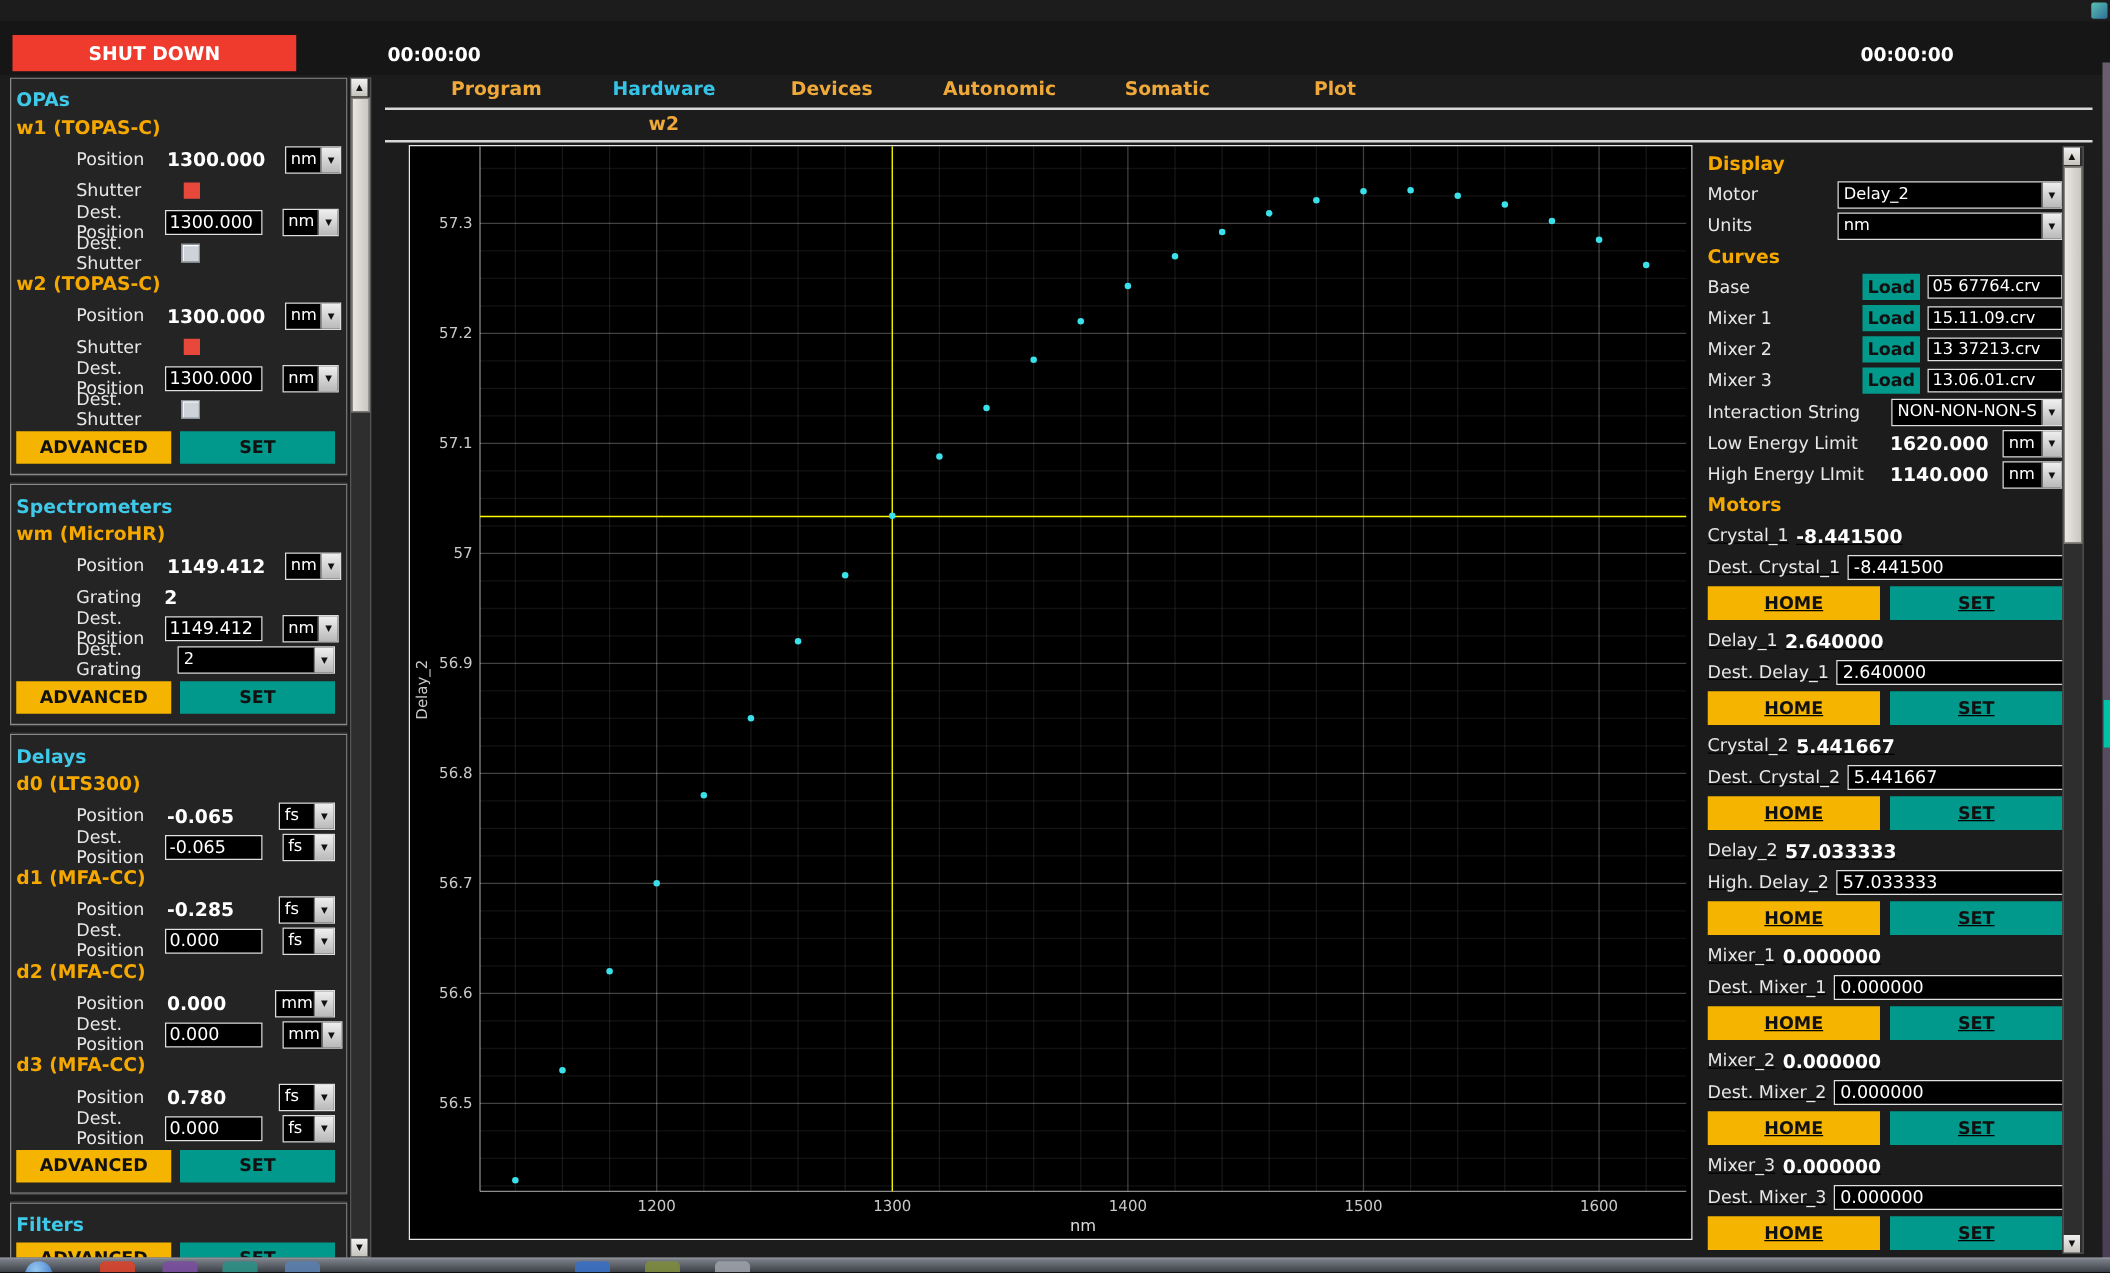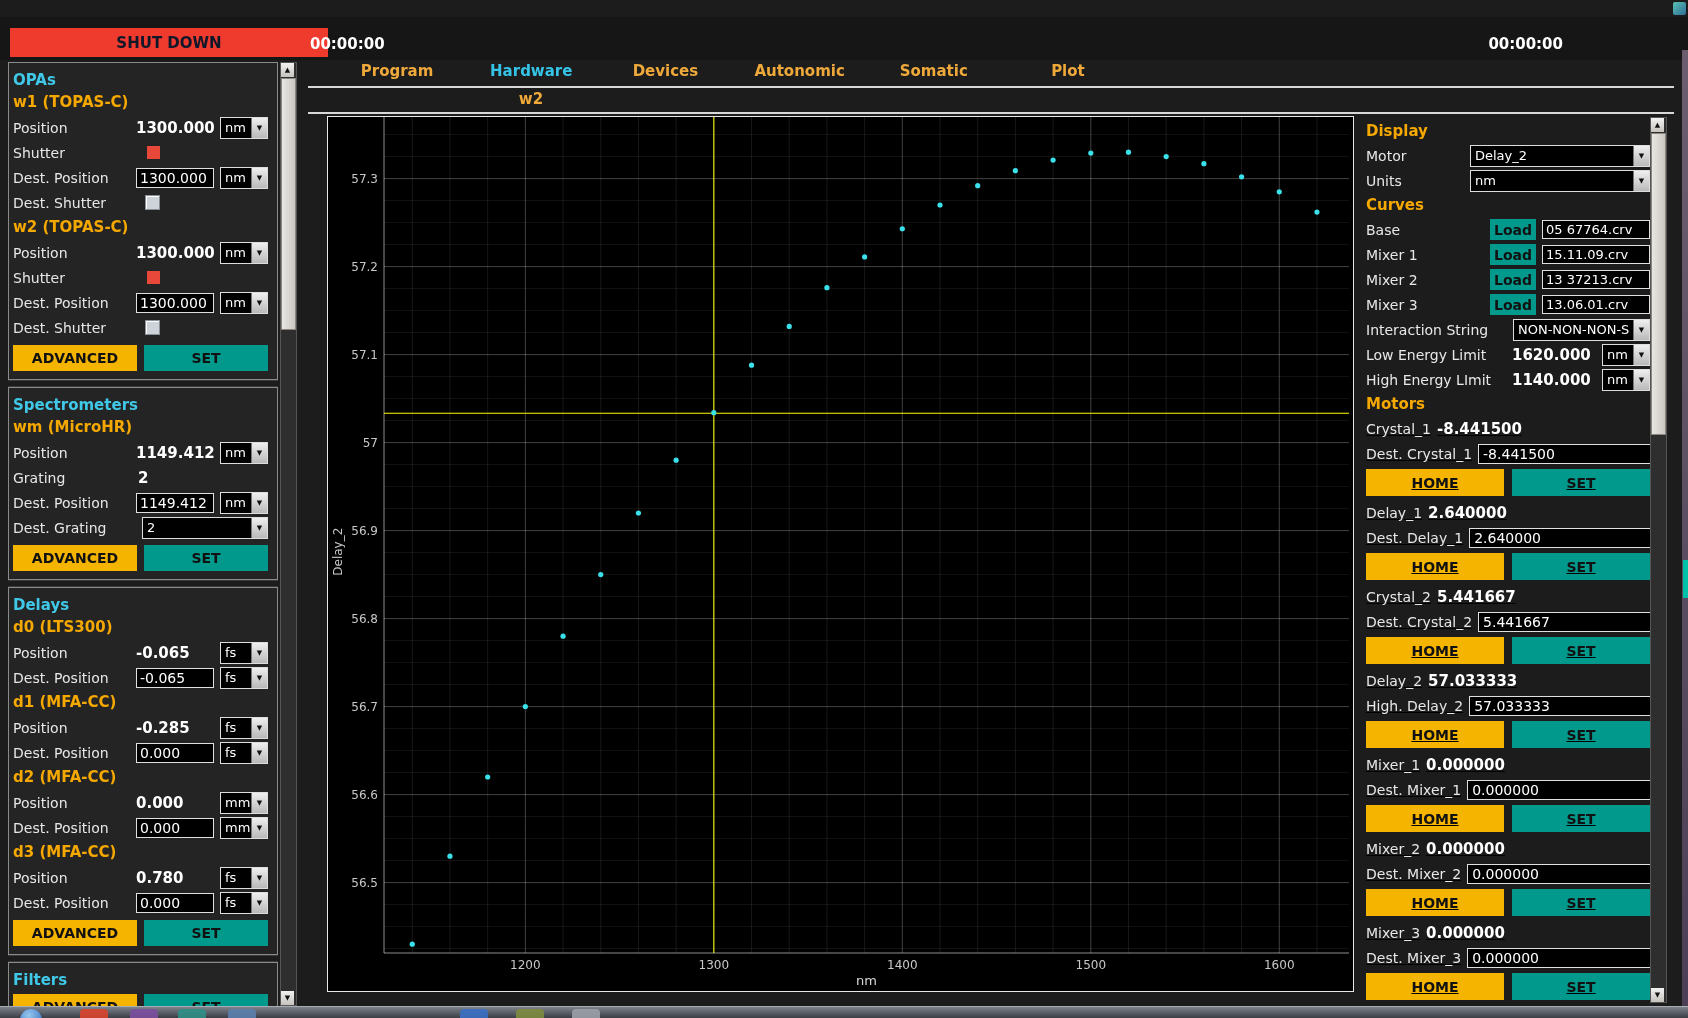--- a/index.html
+++ b/index.html
@@ -12,40 +12,40 @@
     background:linear-gradient(135deg,#7fb2e5,#2d5fa6);border:1px solid #555;}
   .title-text{position:absolute;left:24px;top:2px;font-size:11px;color:#111;}
   .win-btns{position:absolute;right:30px;top:2px;display:flex;gap:3px;}
   .win-btn{width:26px;height:13px;background:linear-gradient(#fdfdfd,#cfccc6);
     border:1px solid #8a857e;border-radius:3px;font-size:9px;line-height:11px;
     text-align:center;color:#333;}
   .desktop-corner-icon{position:absolute;right:2px;top:2px;width:13px;height:13px;
     background:linear-gradient(135deg,#59c1b2,#2e6e97);border-radius:2px;}
   
   .topbar{position:absolute;left:0;top:17px;right:0;height:43px;background:#161616;}
-  .shutdown{position:absolute;left:10px;top:11px;width:318px;height:29px;background:#ef3b2d;
-    color:#0f172a;font-weight:bold;font-size:15px;display:flex;align-items:center;justify-content:center;}
+  .shutdown{position:absolute;left:10px;top:11px;width:227px;height:29px;background:#ef3b2d;
+    color:#ffffff;font-weight:bold;font-size:15px;display:flex;align-items:center;justify-content:center;}
   .elapsed{position:absolute;left:310px;top:18px;color:#fff;font-weight:bold;font-size:15px;}
   .queue{position:absolute;left:640px;width:560px;top:18px;text-align:center;color:#fff;font-weight:bold;font-size:15px;}
   .totaltime{position:absolute;right:125px;top:18px;color:#fff;font-weight:bold;font-size:15px;}
   
   .tabrow{position:absolute;left:330px;top:62px;width:805px;height:23px;display:flex;}
   .tab{flex:1;text-align:center;font-weight:bold;font-size:15px;color:#efa93a;}
   .tab.active{color:#35c4e8;}
   .sep{position:absolute;left:308px;right:14px;height:2px;background:#d8d8d8;}
   .subtabrow{position:absolute;left:330px;top:90px;width:268px;height:21px;display:flex;}
   .subtab{flex:1;text-align:center;font-weight:bold;font-size:15px;color:#efa93a;}
   .subtab.active{color:#35c4e8;margin-top:47px;}
   
   .sidebar{position:absolute;left:8px;top:62px;width:270px;bottom:12px;overflow:hidden;}
   .panel{border:1px solid #8a8a8a;outline:1px solid #3a3a3a;background:#242424;
     margin-bottom:7px;padding:6px 9px 8px 4px;}
   .panel-title{color:#3fc8e8;font-weight:bold;font-size:15px;margin:2px 0 4px 0;}
   .device-name{color:#f5a800;font-weight:bold;font-size:15px;margin:3px 0 4px 0;}
-  .row{display:flex;align-items:center;height:25px;gap:6px;}
+  .row{display:flex;align-items:center;height:25px;gap:16px;margin-left:48px;}
   .row-label{flex:1;color:#e8e8e8;font-size:14px;}
   .row-value{width:78px;color:#fff;font-weight:bold;font-size:15px;padding-left:2px;}
   .text-input{width:70px;background:#000;border:1px solid #e0e0e0;color:#fff;
     font-size:14px;height:18px;padding:0 3px;font-family:inherit;}
   .indicator{width:13px;height:13px;background:#e8483a;margin-right:108px;}
   .checkbox{width:13px;height:13px;background:#cdd3d8;border:1px solid #8a9096;
     box-shadow:inset 1px 1px 0 #fff;margin-right:108px;}
   .unit-spacer{width:46px;}
   .dropdown{display:flex;align-items:stretch;background:#000;border:1px solid #ddd;height:20px;}
   .dd-value{flex:1;color:#fff;font-size:13px;padding:2px 3px 0 4px;white-space:nowrap;overflow:hidden;}

